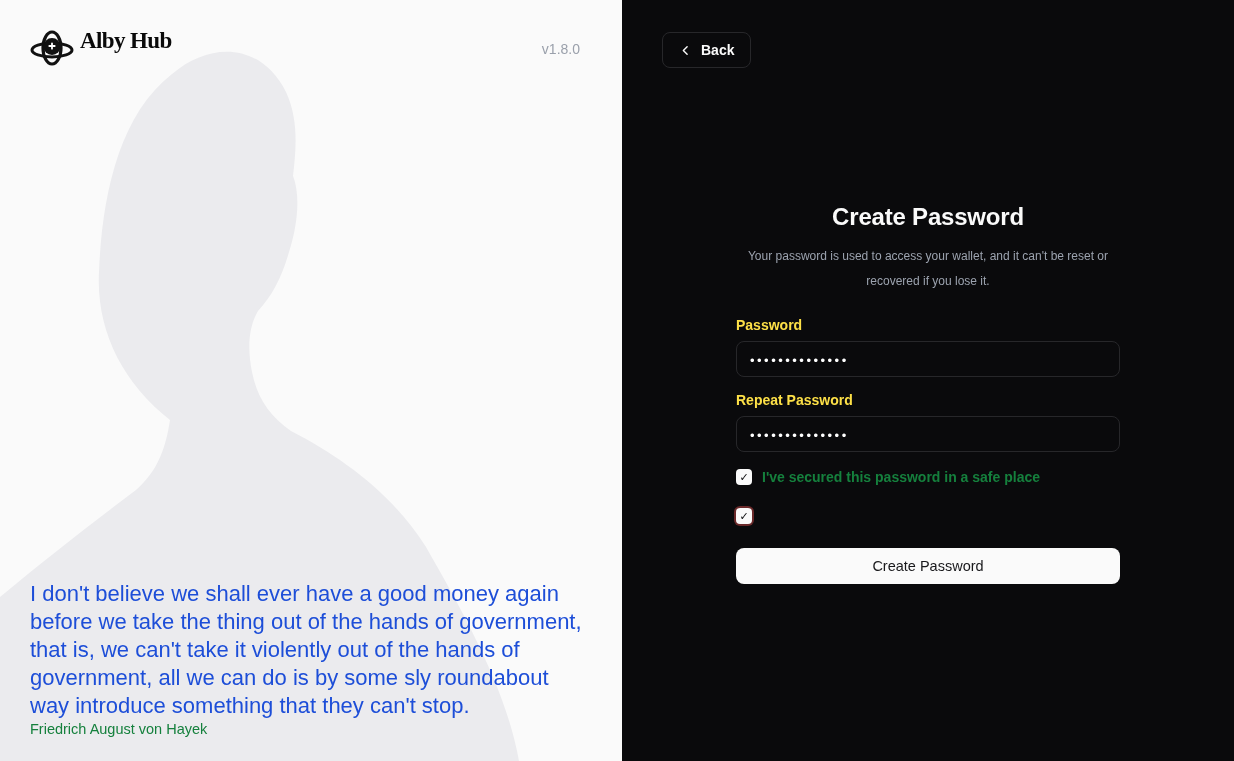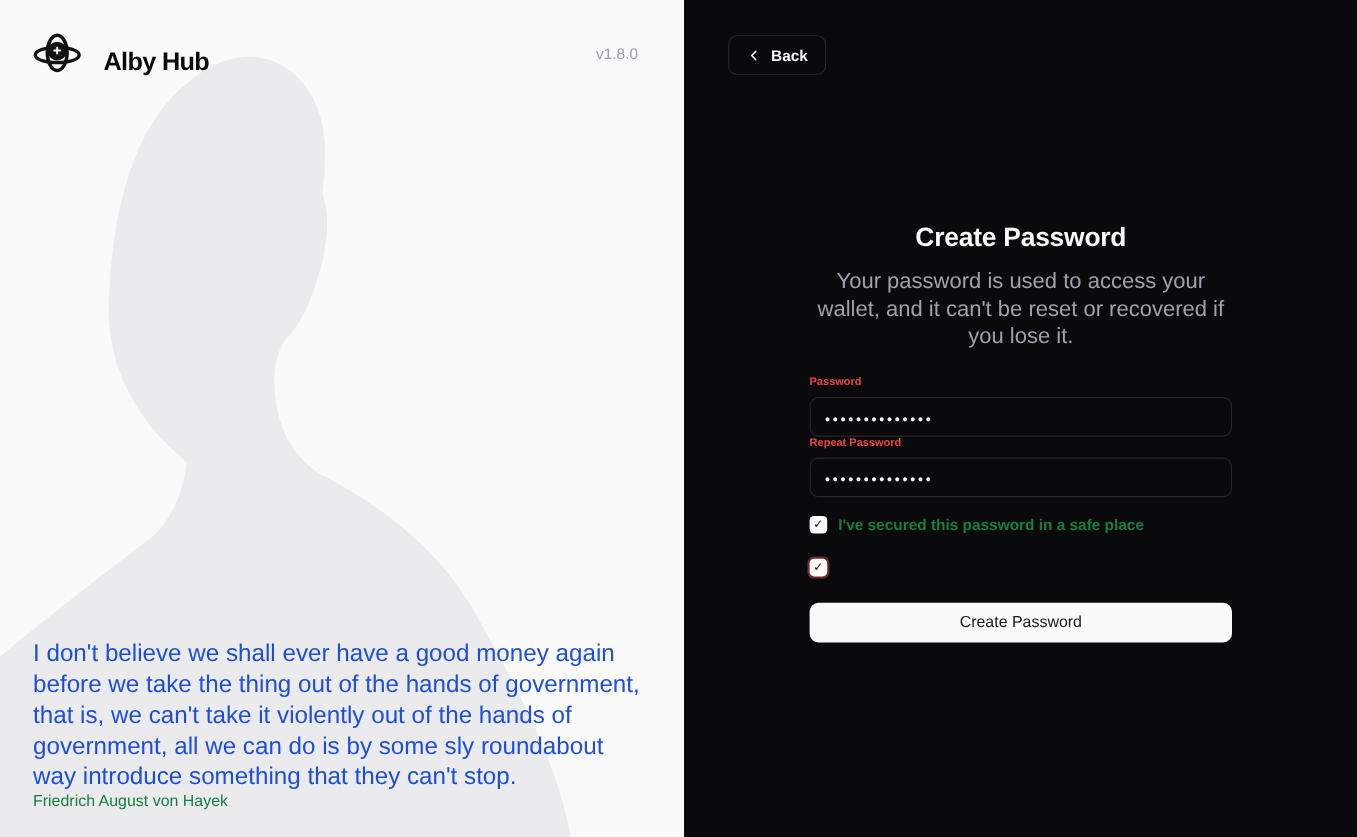--- a/index.html
+++ b/index.html
@@ -13,21 +13,21 @@
   .left {
     width:622px; height:761px; position:relative;
     background:#fafafa; overflow:hidden; flex:none;
   }
   .silhouette-svg { position:absolute; left:0; top:0; z-index:0; }
   .left-header {
     position:relative; z-index:2;
     display:flex; justify-content:space-between; align-items:center;
     padding:28px 42px 0 30px;
   }
-  .brand { display:flex; align-items:flex-end; gap:20px; }
+  .brand { display:flex; align-items:flex-start; gap:6px;font-family:Liberation Serif, serif; }
   .brand-text { font-size:23px; font-weight:800; color:#0a0a0a; letter-spacing:-0.6px; }
   .version { font-size:14px; color:#9aa0ab; font-weight:500; }
 
   .quote-block { position:absolute; left:30px; bottom:24px; width:556px; z-index:2; }
   .quote-text { font-size:22px; line-height:28px; color:#1d4ed8; }
   .quote-author { margin-top:1px; font-size:14.5px; color:#15803d; }
 
   
   .right { width:612px; height:761px; position:relative; background:#0a0a0c; flex:none; }
 
@@ -38,25 +38,25 @@
     color:#fafafa; font-size:14px; font-weight:600; cursor:pointer;
     font-family:inherit;
     text-align:center;
   }
 
   .form-col {
     position:absolute; top:202px; left:50%; transform:translateX(-50%);
     width:384px;
   }
   .form-title { font-size:24px; line-height:30px; font-weight:700; color:#fafafa; text-align:center; letter-spacing:-0.2px; }
-  .form-subtitle { margin-top:12px; font-size:20px; line-height:25px; color:#9ca3af; text-align:center; }
+  .form-subtitle { margin-top:12px; font-size:12px; line-height:25px; color:#9ca3af; text-align:center; }
 
-  .field-label { font-size:10px; font-weight:600; color:#ef4444; }
+  .field-label { font-size:14px; font-weight:600; color:#fde047; }
   .label-1 { margin-top:23px; }
-  .label-2 { }
+  .label-2 { margin-top:15px; }
   .text-input {
     margin-top:8px; height:36px; width:100%;
     border:1px solid #27272a; border-radius:8px; background:transparent;
     display:flex; align-items:center; padding:2px 13px 0 13px;
     color:#ffffff; font-size:13px; letter-spacing:2.5px; cursor:text;
   }
 
   .check-row { display:flex; align-items:center; gap:10px; }
   .check-row-1 { margin-top:17px; }
   .check-row-2 { margin-top:23px; }

